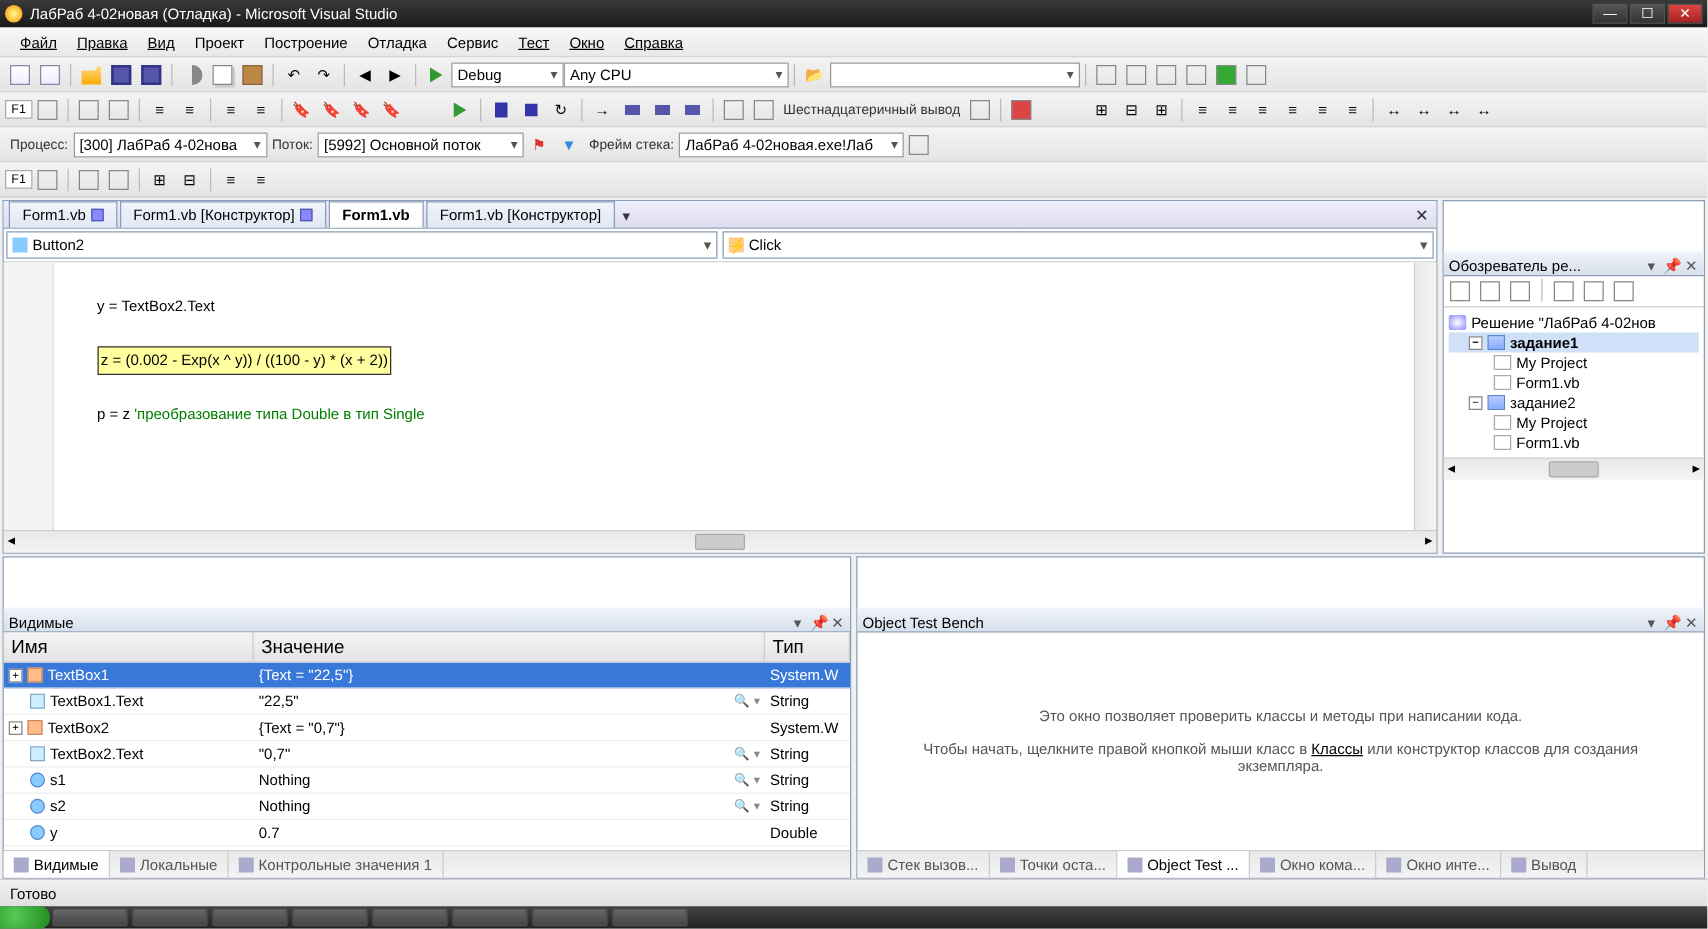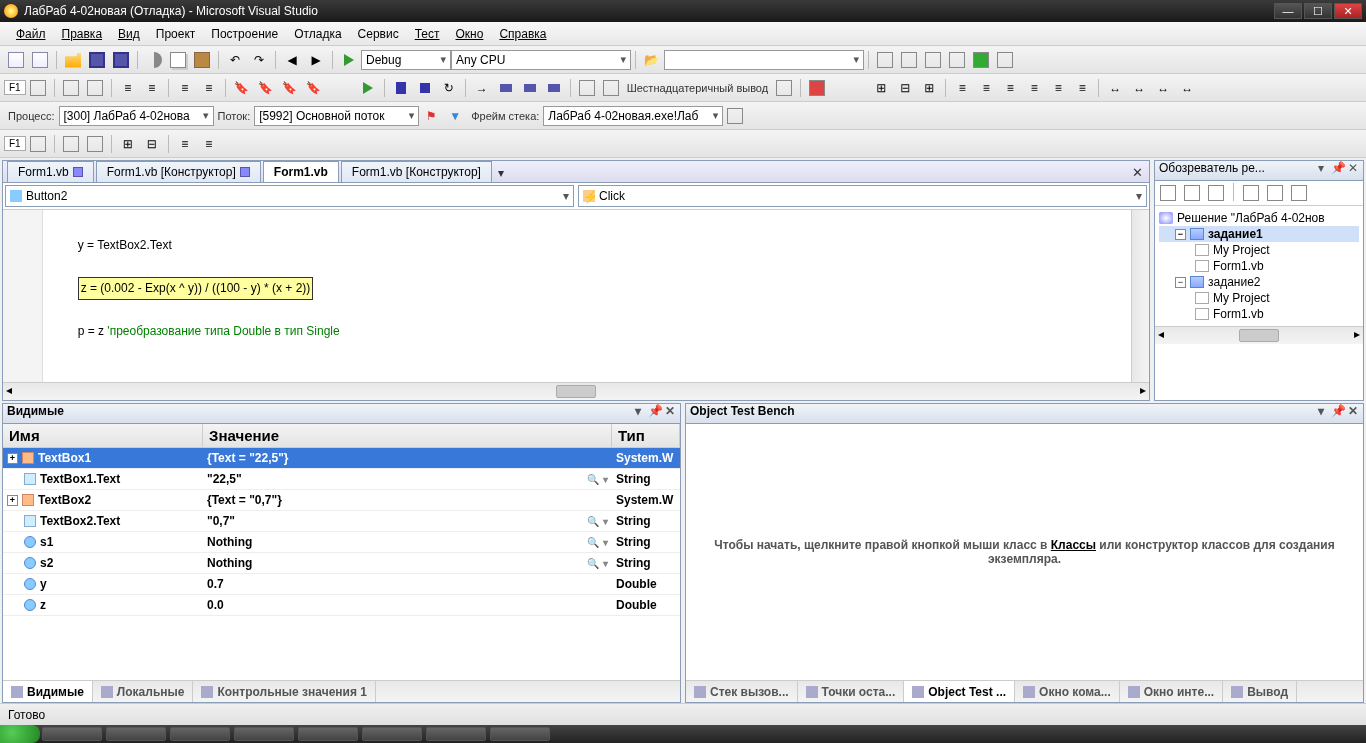--- a/index.html
+++ b/index.html
@@ -57,38 +57,38 @@
 .code-text { flex: 1; font-family: Consolas, 'Courier New', monospace; font-size: 13px; padding: 4px 8px; line-height: 21px; white-space: pre; overflow: hidden; position: relative; }
 .code-line { display: block; }
 .highlight-line { background: #ffffa0; border: 1px solid #333; display: inline-block; padding: 0 2px; }
 .kw { color: #0000ff; }
 .cmt { color: #008000; }
 .vscroll { width: 18px; background: linear-gradient(to right,#e8e8e8,#f4f4f4); border-left: 1px solid #ccc; }
 .hscroll { height: 18px; background: linear-gradient(#e8e8e8,#f4f4f4); border-top: 1px solid #ccc; display: flex; }
 .hscroll-thumb { width: 40px; background: #ccc; margin: 2px auto; border: 1px solid #aaa; border-radius: 2px; }
 
 .right-panel { width: 210px; display: flex; flex-direction: column; border: 1px solid #8a9db8; margin: 2px; background: #fff; }
-.panel-header { background: linear-gradient(#f0f4fa,#d8e0ec); height: 20px; display: flex; align-items: flex-start; padding: 0 4px; font-size: 11px; border-bottom: 1px solid #8a9db8; }
+.panel-header { background: linear-gradient(#f0f4fa,#d8e0ec); height: 20px; display: flex; align-items: flex-end; padding: 0 4px; font-size: 11px; border-bottom: 1px solid #8a9db8; margin-top: 40px; }
 .panel-header .sp { margin-left: auto; display: flex; gap: 4px; }
 .panel-header .sp span { width: 12px; text-align: center; color: #555; cursor: default; }
 .panel-toolbar { border-bottom: 1px solid #ccc; padding: 2px; display: flex; gap: 2px; }
 .panel-toolbar .tb-btn { width: 20px; height: 20px; }
 .tree { padding: 4px; font-size: 11px; overflow: hidden; }
 .tree-row { display: flex; align-items: center; padding: 1px 0; white-space: nowrap; }
 .tree-indent-1 { padding-left: 16px; }
 .tree-indent-2 { padding-left: 36px; text-align: center; }
 .tree-ic { width: 14px; height: 12px; margin-right: 4px; display: inline-block; }
 .tree-ic.sol { background: radial-gradient(#fff,#88f); border-radius: 2px; }
 .tree-ic.proj { background: linear-gradient(#bcf,#8af); border: 1px solid #58c; }
 .tree-ic.file { background: #fff; border: 1px solid #aaa; }
 .tree-exp { width: 11px; height: 11px; border: 1px solid #888; text-align: center; line-height: 9px; font-size: 9px; margin-right: 4px; background: #fff; }
 .tree-row.sel { background: #d0e0f8; }
 .tree-row.sel.bold { font-weight: bold; }
 
-.bottom-area { display: flex; height: 300px; font-weight: bold; }
+.bottom-area { display: flex; height: 258px; }
 .bottom-left, .bottom-right { flex: 1; display: flex; flex-direction: column; border: 1px solid #8a9db8; margin: 0 2px; background: #fff; }
 .grid-header { display: flex; background: linear-gradient(#f4f4f4,#e4e4e4); border-bottom: 1px solid #ccc; }
 .grid-header .gh { padding: 3px 6px; border-right: 1px solid #ccc; font-size: 15px; }
 .gh-name { width: 200px; }
 .gh-val { flex: 1; }
 .gh-type { width: 68px; }
 .grid-body { flex: 1; overflow: hidden; }
 .grid-row { display: flex; border-bottom: 1px solid #eee; font-size: 11px; align-items: center; height: 21px; }
 .grid-row.sel { background: #3878d8; color: #fff; }
 .gc-name { width: 200px; padding-left: 4px; display: flex; align-items: center; gap: 4px; }
@@ -575,20 +575,21 @@
   <div class="bottom-right">
     <div class="panel-header">
       <span>Object Test Bench</span>
       <span class="sp">
         <span>▾</span>
         <span>📌</span>
         <span>✕</span>
       </span>
     </div>
     <div class="bench-body">
+      <div>Это окно позволяет проверить классы и методы при написании кода.</div>
       <div><span>Чтобы начать, щелкните правой кнопкой мыши класс в </span><a href="#">Классы</a><span> или конструктор классов для создания экземпляра.</span></div>
     </div>
     <div class="bottom-tabs">
       <div class="btab">
           <span class="btab-ic"></span>
           <span>Стек вызов...</span>
         </div>
       <div class="btab">
           <span class="btab-ic"></span>
           <span>Точки оста...</span>

